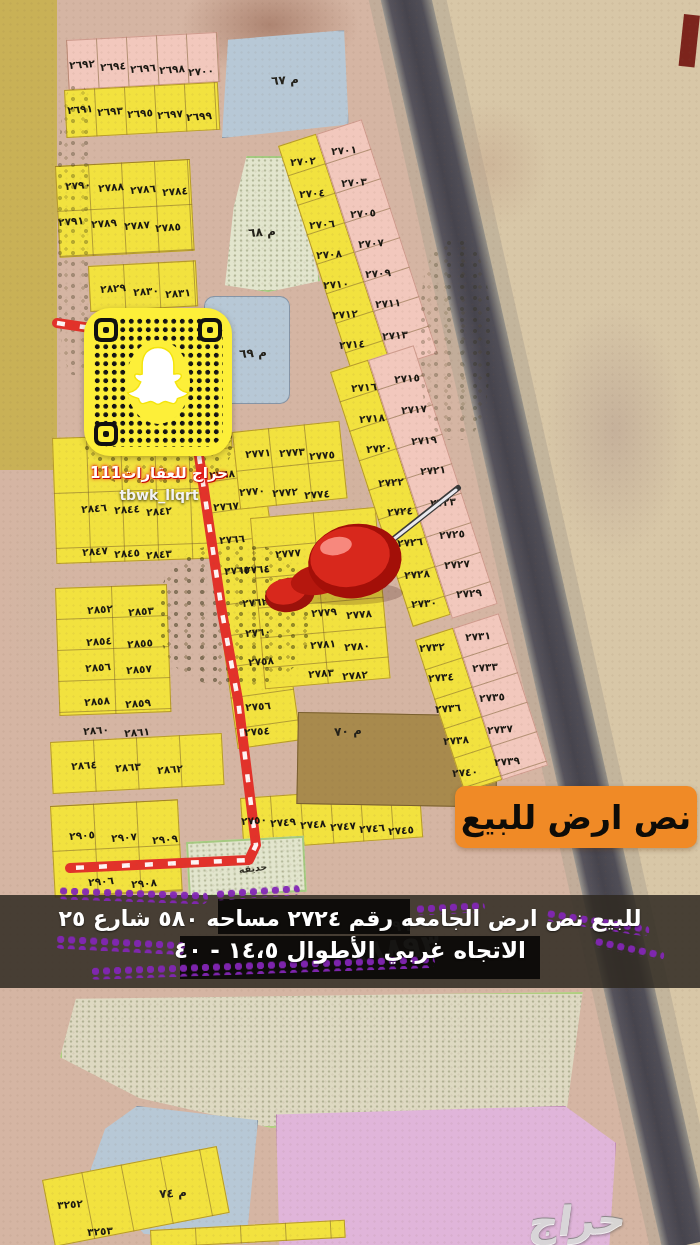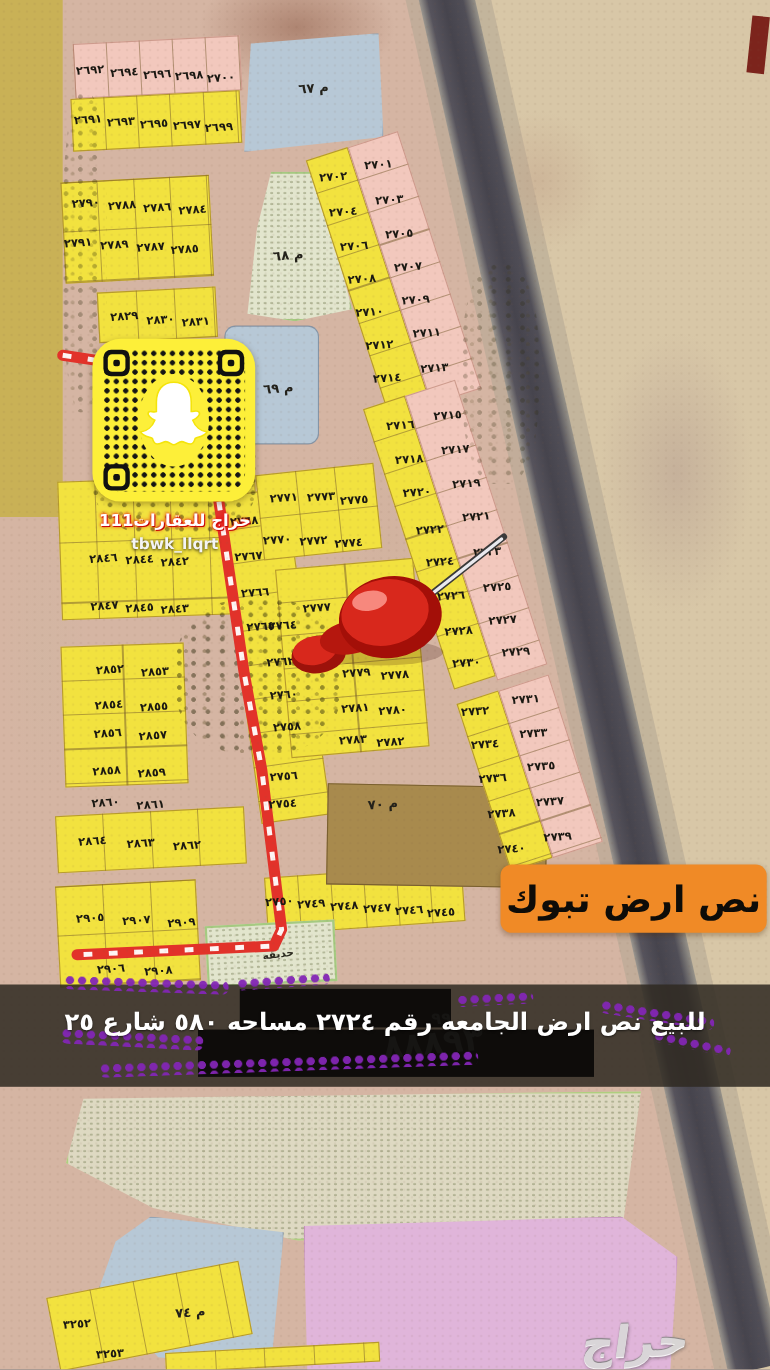--- a/index.html
+++ b/index.html
@@ -67,21 +67,21 @@
      background:#f08a26;border-radius:10px;display:flex;align-items:center;justify-content:center;
      font:700 33px "DejaVu Sans",sans-serif;color:#0e0c08;box-shadow:0 2px 5px rgba(80,40,0,.3);}
   #phone-badge{position:absolute;left:478px;top:854px;width:218px;height:42px;z-index:10;
      background:#0d0c0b;border-radius:9px;display:flex;align-items:center;justify-content:center;
      font:700 26px "DejaVu Sans",sans-serif;color:#fff;letter-spacing:3px;direction:ltr;}
   
   #caption{position:absolute;left:0;top:895px;width:700px;height:93px;z-index:10;
      background:rgba(48,42,34,.86);}
   .cap-line{position:absolute;left:0;width:100%;text-align:center;color:#fff;z-index:4;
      font-weight:700;direction:rtl;text-shadow:0 1px 2px rgba(0,0,0,.6);}
-  #cap1{top:22px;font-size:22px;}
+  #cap1{top:11px;font-size:22px;}
   #cap2{top:42px;font-size:23px;}
   .patch{position:absolute;background:rgba(10,9,8,.93);z-index:2;}
   #patch1{left:218px;top:4px;width:192px;height:35px;}
   #patch2{left:180px;top:41px;width:360px;height:43px;}
   .ghostd{position:absolute;color:#b9b4a4;z-index:1;font-weight:700;}
   #ghostd1{left:348px;top:36px;font-size:30px;transform:rotate(-5deg);}
   #ghostd2{left:392px;top:22px;font-size:15px;}
   .scr{position:absolute;z-index:3;opacity:.95;pointer-events:none;
      background-image:radial-gradient(circle,#8326b5 3.4px,transparent 4px);
      background-size:11px 9px;border-radius:6px;}
@@ -312,32 +312,33 @@
         <b></b>
       </div>
     <div id="ghost-bg"></div>
     <svg id="ghost" width="72" height="92" viewBox="0 0 100 120">
       <path fill="#ffffff" stroke="#f4e40c" stroke-width="2" d="M50 12c-14 0-22 10-22 25v12c-4 2-8-2-10 1s3 8 8 10c-3 8-10 14-18 15 3 5 10 6 15 8 1 4 3 7 6 7 4 0 8-3 11-3 4 0 7 4 10 4s6-4 10-4c3 0 7 3 11 3 3 0 5-3 6-7 5-2 12-3 15-8-8-1-15-7-18-15 5-2 10-7 8-10s-6-1-10-1V37c0-15-8-25-22-25z"></path>
     </svg>
   </div>
   <div id="qr-name">حراج للعقارات111</div>
   <div id="qr-handle">tbwk_llqrt</div>
 
-  <div id="sale-banner">نص ارض تبوك</div>
+  <div id="sale-banner">نص ارض للبيع</div>
 
   <div id="caption">
     <span class="ghostd" id="ghostd1">٨٨٨٩٣</span>
     <span class="ghostd" id="ghostd2">٩٩</span>
     <div class="patch" id="patch1"></div>
     <div class="patch" id="patch2"></div>
     <div class="scr" id="s1"></div>
     <div class="scr" id="s2"></div>
     <div class="scr" id="s3"></div>
     <div class="scr" id="s4"></div>
     <div class="scr" id="s5"></div>
     <div class="scr" id="s6"></div>
     <div class="scr" id="s7"></div>
     <div class="cap-line" id="cap1">للبيع نص ارض الجامعه رقم ٢٧٢٤ مساحه ٥٨٠ شارع ٢٥</div>
+    <div class="cap-line" id="cap2">الاتجاه غربي الأطوال ١٤،٥ - ٤٠</div>
   </div>
 
   <div id="watermark">حراج</div>
 
 </div>
 
 </body></html>

